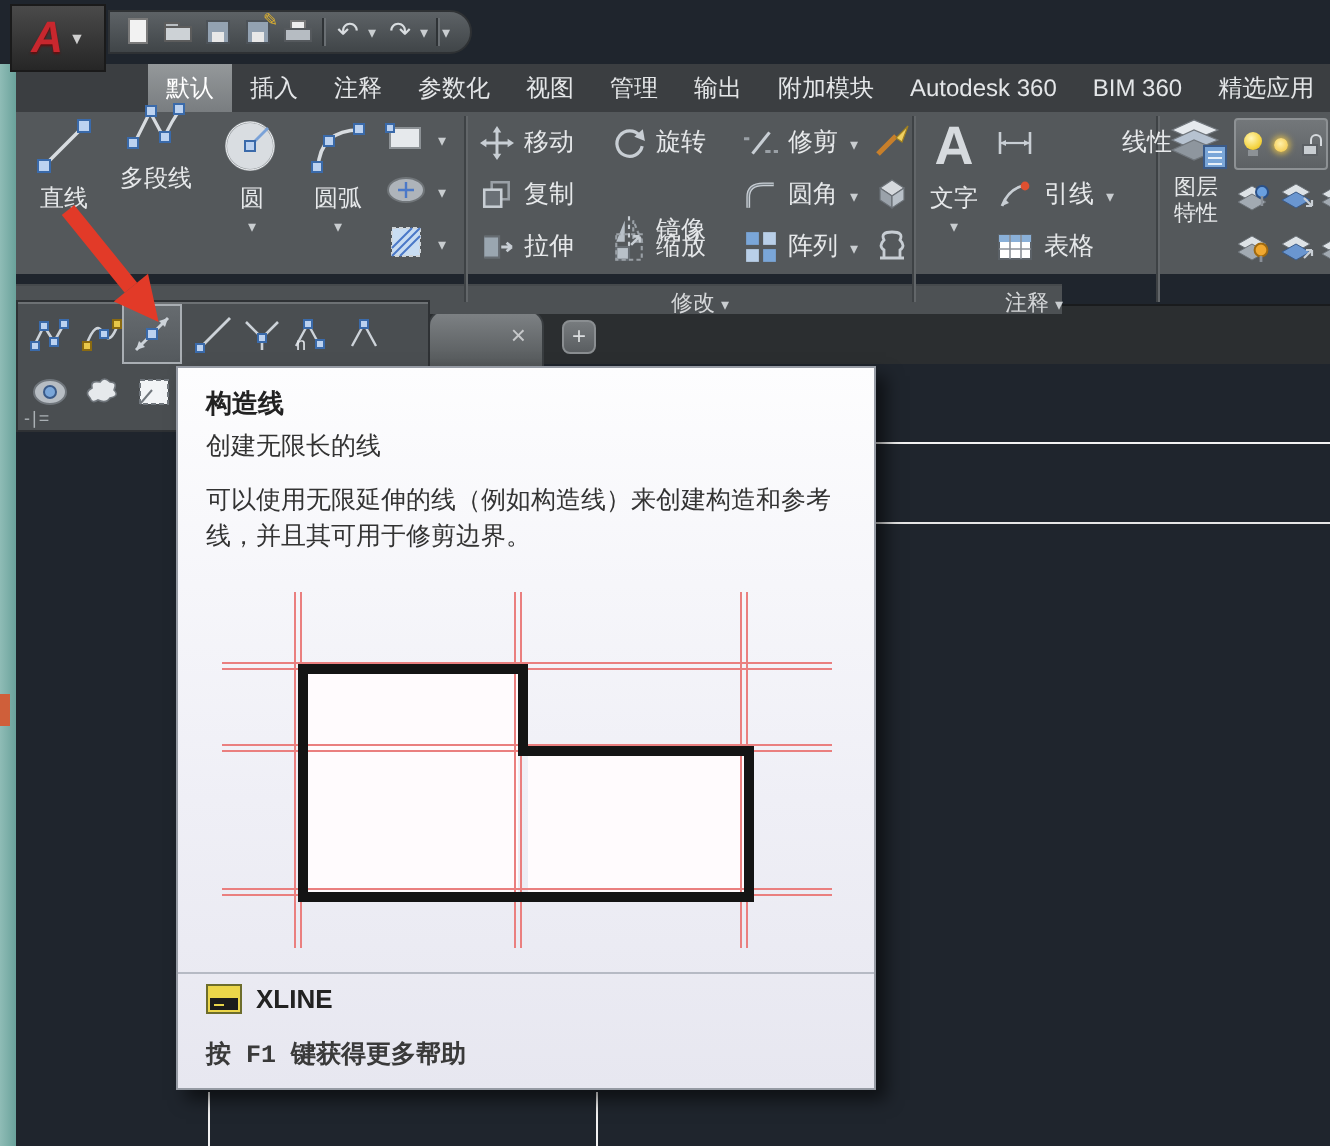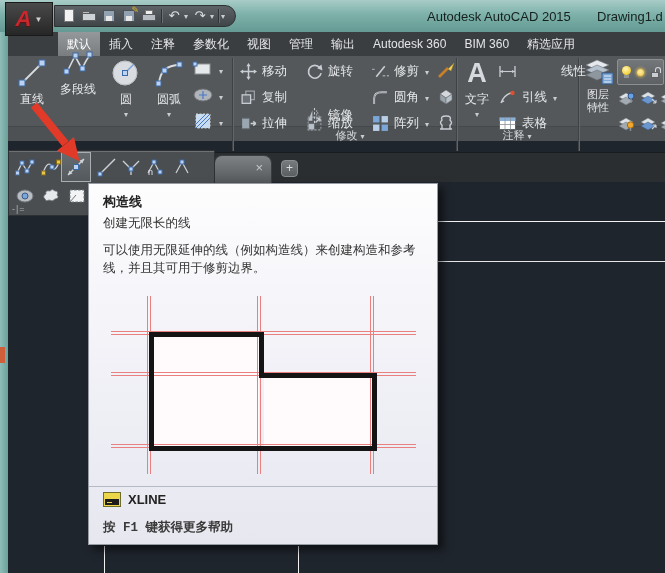--- a/index.html
+++ b/index.html
@@ -41,27 +41,27 @@
   .qi-arrow { color:#d9dde0; font-size:13px; line-height:16px; text-align:center; width:100%; display:block; }
   .qat .dd { color:#c4c8cb; font-size:7px; margin-left:-2px; }
   .qat-sep { width:1px; height:14px; background:#2f3336; box-shadow:1px 0 0 #6a6f73; }
 
   .app-title { left:427px; top:9px; font-size:13px; color:#15201e; z-index:13; }
   .doc-title { left:597px; top:9px; width:68px; overflow:hidden; white-space:nowrap;
     font-size:13px; color:#15201e; z-index:13; }
 
   
   .tabbar { left:8px; top:32px; width:657px; height:24px; background:#3b3e41; z-index:10;
-    display:flex; align-items:stretch; padding-left:50px; }
+    display:flex; align-items:stretch; padding-left:66px; }
   .rtab { padding:0 9px; line-height:24px; font-size:12px; color:#e4e6e8; white-space:nowrap; }
   .rtab.active { background:linear-gradient(180deg,#94989a,#797d80); color:#ffffff; }
 
   
   .ribbon { left:8px; top:56px; width:657px; height:81px; background:#54585b; z-index:10; }
-  .plabels { left:8px; top:126px; width:657px; height:15px; z-index:10;
+  .plabels { left:8px; top:142px; width:523px; height:15px; z-index:10;
     background:#4d5154; border-top:1px solid #45494c; }
   .plabel { position:absolute; top:1px; font-size:11px; color:#d6d8da; text-align:center; }
   .rsep { position:absolute; top:58px; width:1px; height:93px; background:#3e4245; box-shadow:1px 0 0 #626669; z-index:11; }
 
   .bigbtn { position:absolute; z-index:11; display:flex; flex-direction:column; align-items:center; }
   .bigbtn .lbl { font-size:12px; color:#e6e8ea; margin-top:3px; white-space:nowrap; }
   .dd::after { content:"▾"; font-size:8px; color:#c9cdd0; }
   .bigbtn .dd { margin-top:1px; line-height:6px; }
 
   .srow { position:absolute; z-index:11; display:flex; align-items:center; gap:5px; }
@@ -148,24 +148,20 @@
 
   <div class="abs canvas"></div>
   <div class="xline-h" style="left:438px; top:221px; width:227px;"></div>
   <div class="xline-h" style="left:438px; top:261px; width:227px; background:#e6e6e6;"></div>
   <div class="xline-v" style="left:104px; top:546px; height:27px;"></div>
   <div class="xline-v" style="left:298px; top:546px; height:27px;"></div>
 
   <div class="abs teal-edge"></div>
   <div class="abs orange-sliver"></div>
 
-  <div class="abs titlebar">
-    <span class="abs app-title">Autodesk AutoCAD 2015</span>
-    <span class="abs doc-title">Drawing1.d</span>
-  </div>
   <div class="abs logo">
     <span class="logo-a">A</span>
     <span class="logo-dd">▼</span>
   </div>
   <div class="abs qat">
     <span class="qi qi-new">
         <i></i>
       </span>
     <span class="qi qi-open">
         <b></b>
@@ -198,20 +194,21 @@
   </div>
 
   <div class="abs tabbar">
     <span class="rtab active">默认</span>
     <span class="rtab">插入</span>
     <span class="rtab">注释</span>
     <span class="rtab">参数化</span>
     <span class="rtab">视图</span>
     <span class="rtab">管理</span>
     <span class="rtab">输出</span>
+    <span class="rtab">附加模块</span>
     <span class="rtab">Autodesk 360</span>
     <span class="rtab">BIM 360</span>
     <span class="rtab">精选应用</span>
   </div>
 
   <div class="abs ribbon"></div>
   <div class="rsep" style="left:232px;"></div>
   <div class="rsep" style="left:456px;"></div>
   <div class="rsep" style="left:578px;"></div>
 

